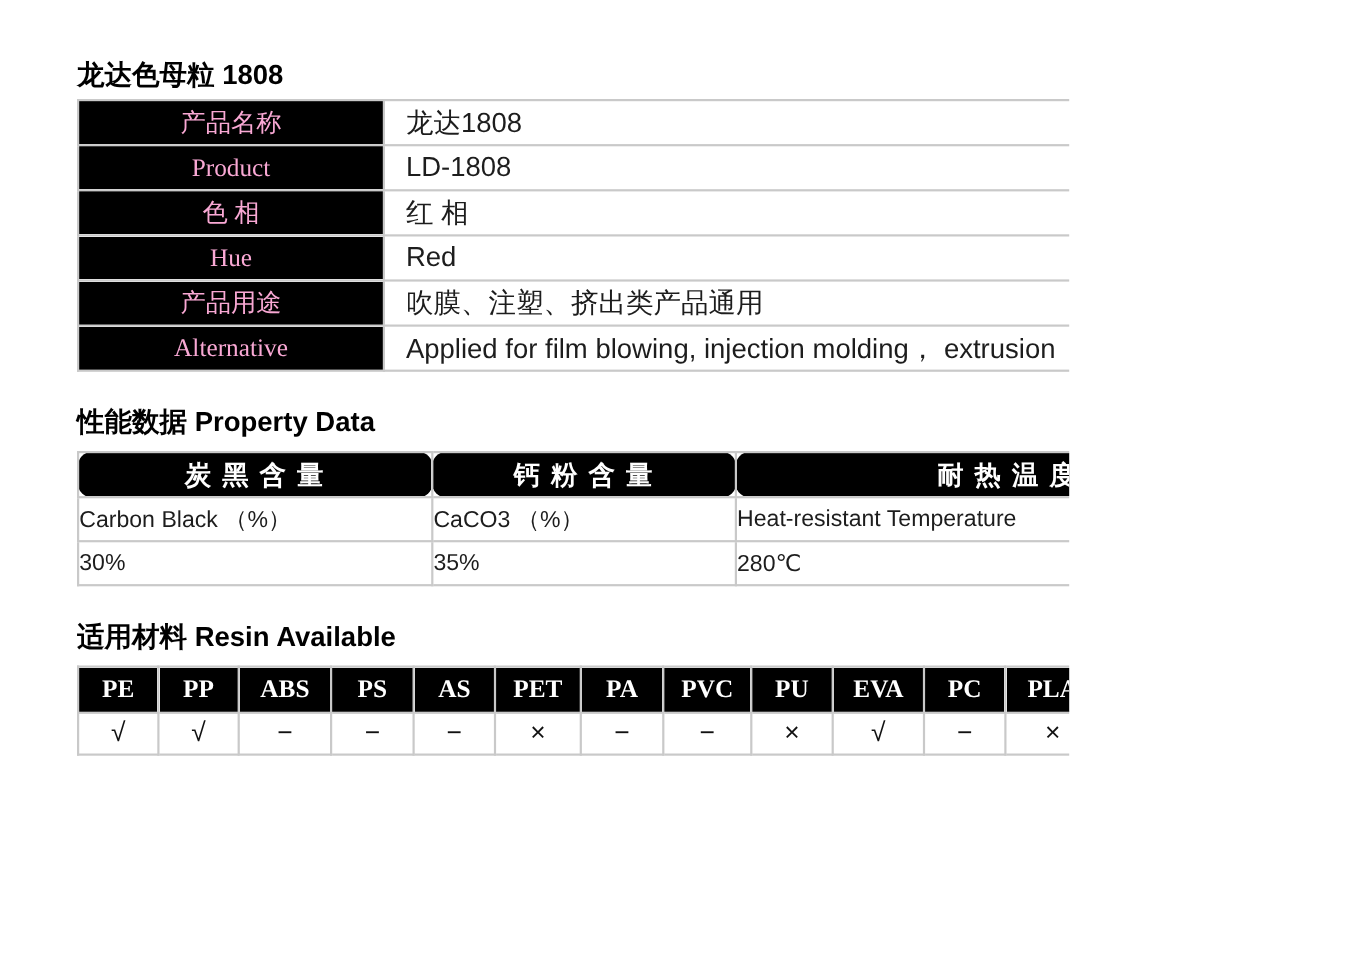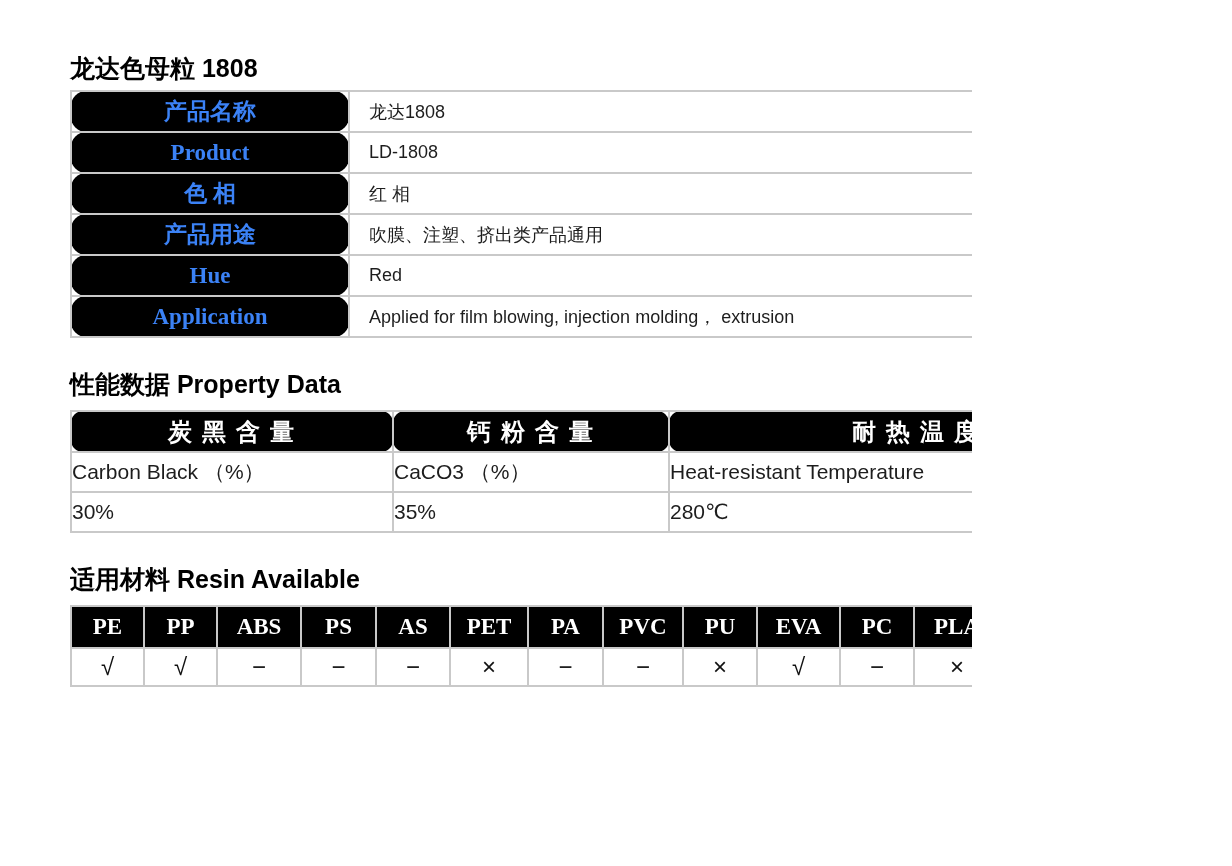--- a/index.html
+++ b/index.html
@@ -35,31 +35,30 @@
   }
   .tbl th, .tbl td {
     border: 2px solid #c9c9c9;
     overflow: hidden;
     white-space: nowrap;
   }
   
   .product th {
     width: 278px;
     background: #000000;
-    color: #3b82f6;
+    color: #f9a8d4;
     font-family: "Liberation Serif", "DejaVu Serif", serif;
-    font-weight: 700;
+    font-weight: 400;
     font-size: 23px;
     text-align: center;
     height: 41px;
     padding: 0;
-    border-radius: 15px;
   }
   .product td {
-    font-size: 18px;
+    font-size: 25px;
     font-weight: 400;
     text-align: left;
     padding: 0 0 0 19px;
     height: 41px;
     color: #1d1d1d;
   }
   
   .props th {
     background: #000000;
     color: #ffffff;
@@ -120,29 +119,29 @@
       </tr>
       <tr>
         <th>Product</th>
         <td>LD-1808</td>
       </tr>
       <tr>
         <th>色 相</th>
         <td>红 相</td>
       </tr>
       <tr>
+        <th>Hue</th>
+        <td>Red</td>
+      </tr>
+      <tr>
         <th>产品用途</th>
         <td>吹膜、注塑、挤出类产品通用</td>
       </tr>
       <tr>
-        <th>Hue</th>
-        <td>Red</td>
-      </tr>
-      <tr>
-        <th>Application</th>
+        <th>Alternative</th>
         <td>Applied for film blowing, injection molding， extrusion</td>
       </tr>
     </tbody>
   </table>
 
   <h2 class="section-heading">性能数据 Property Data</h2>
 
   <table class="tbl props">
     <colgroup>
       <col style="width:322px">

